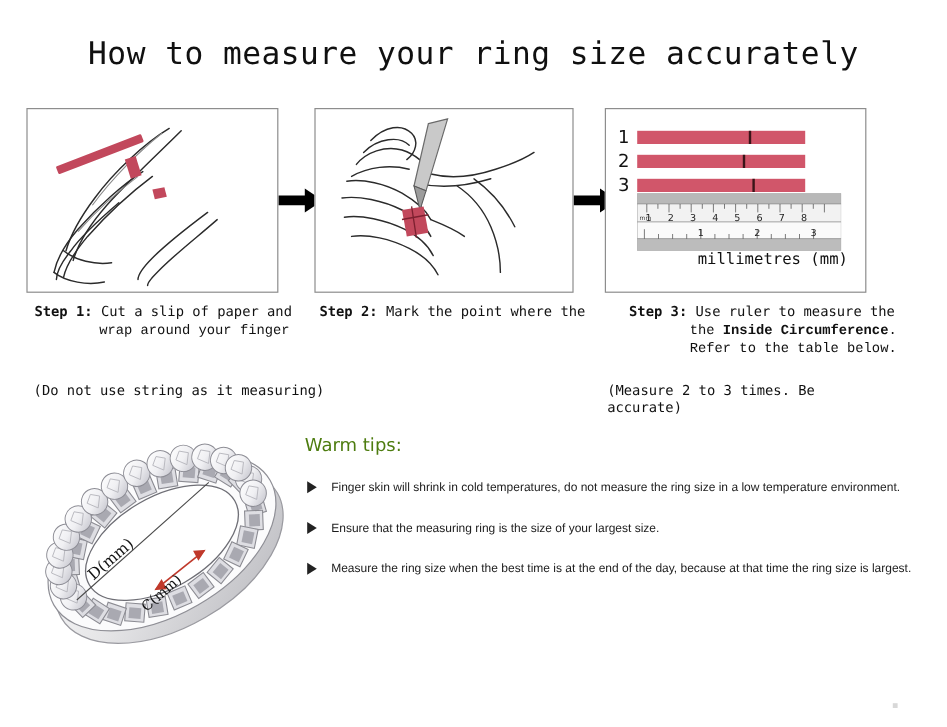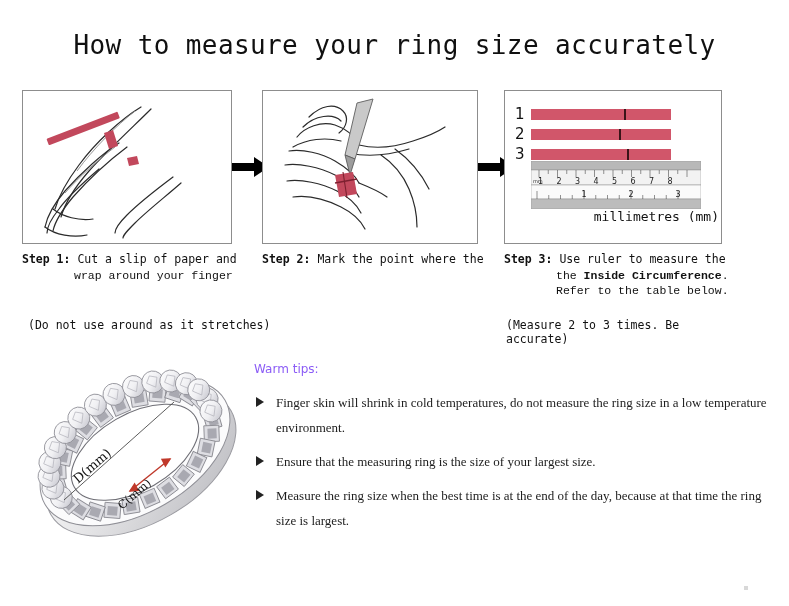--- a/index.html
+++ b/index.html
@@ -31,20 +31,21 @@
     position:absolute;top:156px;width:38px;height:22px;
   }
   #arrow1{left:232px;}
   #arrow2{left:478px;}
 
   
   .caption{
     position:absolute;font-size:11.5px;line-height:15.5px;
     font-family:"DejaVu Sans Mono","Liberation Mono",monospace;
     color:#111;
+    text-align:center;
   }
   #cap1{left:22px;top:252px;width:228px;}
   #cap2{left:262px;top:252px;width:230px;}
   #cap3{left:504px;top:252px;width:262px;}
   .caption .lbl{font-weight:bold;}
   .caption .ln2{display:block;padding-left:52px;font-family:Liberation Mono, monospace;}
   .caption .bld{font-weight:bold;}
 
   .note{
     position:absolute;font-size:11.5px;
@@ -55,37 +56,37 @@
 
   
   .strip-row{position:absolute;display:flex;align-items:center;}
   .strip-num{
     width:16px;font-size:15px;color:#111;
     font-family:"DejaVu Sans","Liberation Sans",sans-serif;
   }
   .strip{height:11px;position:relative;}
   .strip .mark{position:absolute;top:0;width:2px;height:11px;background:#3a1418;}
   .mm-label{
-    position:absolute;left:64px;top:118px;width:150px;text-align:right;
+    position:absolute;left:64px;top:118px;width:150px;text-align:center;
     font-size:13px;font-family:"DejaVu Sans Mono","Liberation Mono",monospace;color:#111;
   }
 
   
   #ring-wrap{position:absolute;left:18px;top:352px;width:236px;height:205px;}
 
   
   #tips{position:absolute;left:254px;top:362px;width:520px;}
   .tips-head{
-    font-size:12px;color:#8b5cf6;margin-bottom:14px;
+    font-size:15px;color:#4d7c0f;margin-bottom:14px;
     font-family:"DejaVu Sans","Liberation Sans",sans-serif;
   }
   .tip{
     position:relative;padding-left:22px;margin-bottom:9px;
-    font-size:13px;line-height:25px;color:#1c1c1c;
-    font-family:Liberation Serif, serif;
+    font-size:10px;line-height:25px;color:#1c1c1c;
+    font-family:Liberation Sans, sans-serif;
   }
   .tip .bullet{
     position:absolute;left:2px;top:7px;width:0;height:0;
     border-left:8px solid #222;border-top:5px solid transparent;border-bottom:5px solid transparent;
   }
   .corner-mark{position:absolute;left:744px;top:586px;width:4px;height:4px;background:#d8d8d8;}
 </style>
 </head>
 <body>
 
@@ -246,21 +247,21 @@
     </svg>
 
     <div class="mm-label">millimetres (mm)</div>
   </div>
 
   <div class="caption" id="cap1">
     <span class="lbl">Step 1:</span>
     <span>Cut a slip of paper and</span>
     <span class="ln2">wrap around your finger</span>
   </div>
-  <div class="note" id="note1">(Do not use around as it stretches)</div>
+  <div class="note" id="note1">(Do not use string as it measuring)</div>
 
   <div class="caption" id="cap2">
     <span class="lbl">Step 2:</span>
     <span>Mark the point where the</span>
   </div>
 
   <div class="caption" id="cap3">
     <span class="lbl">Step 3:</span>
     <span>Use ruler to measure the</span>
     <span class="ln2"><span>the </span><span class="bld">Inside Circumference</span><span>.</span></span>

